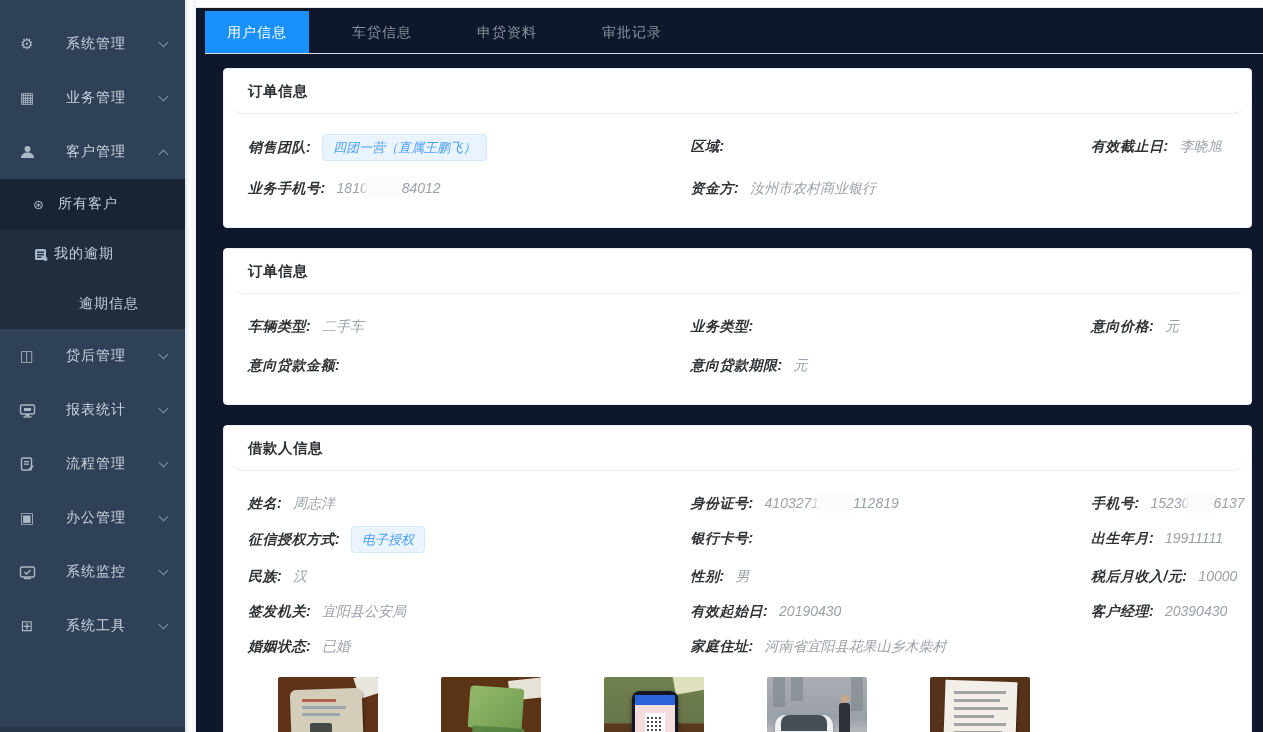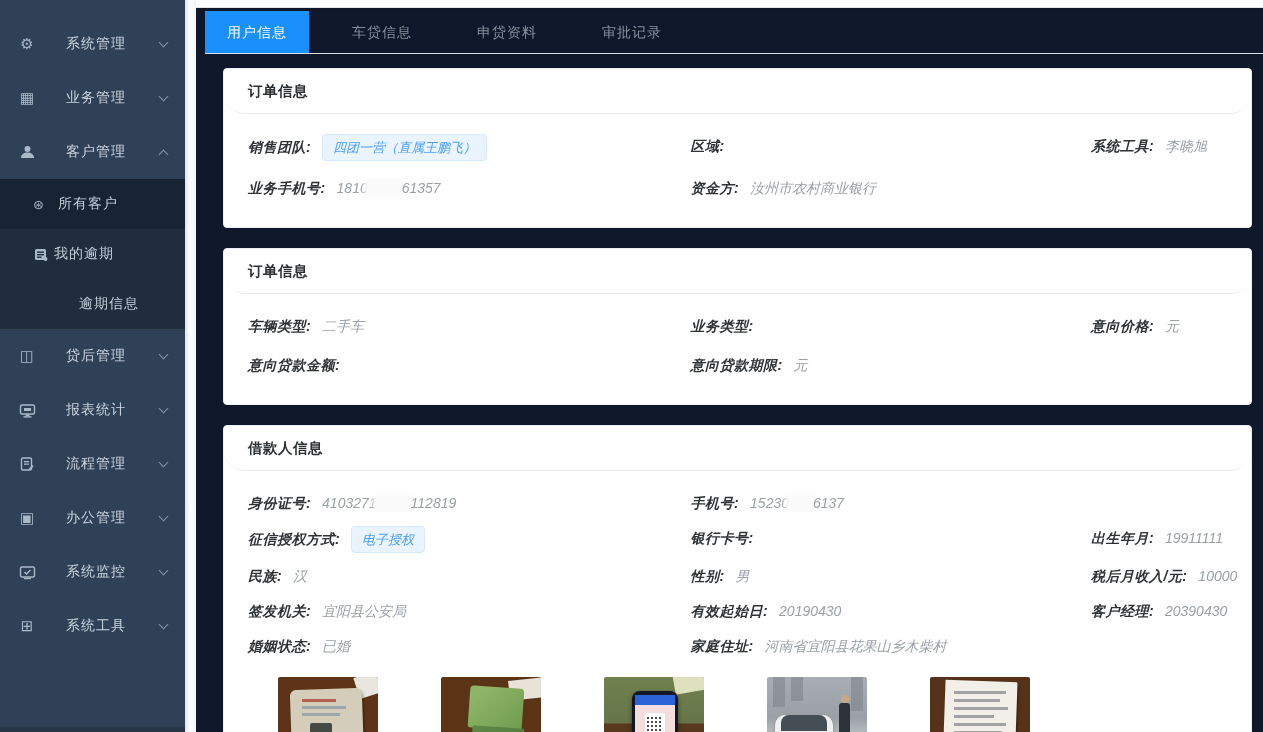--- a/index.html
+++ b/index.html
@@ -214,28 +214,28 @@
           <div class="frow">
             <div class="field">
               <span class="flabel">销售团队:</span>
               <span class="tag">四团一营（直属王鹏飞）</span>
             </div>
             <div class="field">
               <span class="flabel">区域:</span>
               <span class="fvalue"></span>
             </div>
             <div class="field">
-              <span class="flabel">系统工具:</span>
+              <span class="flabel">有效截止日:</span>
               <span class="fvalue">李晓旭</span>
             </div>
           </div>
           <div class="frow">
             <div class="field">
               <span class="flabel">业务手机号:</span>
-              <span class="fvalue"><span>1810</span><span class="redact"></span><span>61357</span></span>
+              <span class="fvalue"><span>1810</span><span class="redact"></span><span>84012</span></span>
             </div>
             <div class="field">
               <span class="flabel">资金方:</span>
               <span class="fvalue">汝州市农村商业银行</span>
             </div>
             <div class="field"></div>
           </div>
         </div>
       </section>
 
@@ -267,20 +267,24 @@
             </div>
             <div class="field"></div>
           </div>
         </div>
       </section>
 
       <section class="card card3">
         <div class="card-head">借款人信息</div>
         <div class="card-body">
           <div class="frow">
+            <div class="field">
+              <span class="flabel">姓名:</span>
+              <span class="fvalue">周志洋</span>
+            </div>
             <div class="field">
               <span class="flabel">身份证号:</span>
               <span class="fvalue"><span>4103271</span><span class="redact"></span><span>112819</span></span>
             </div>
             <div class="field">
               <span class="flabel">手机号:</span>
               <span class="fvalue"><span>15230</span><span class="redact" style="width:24px"></span><span>6137</span></span>
             </div>
           </div>
           <div class="frow">

